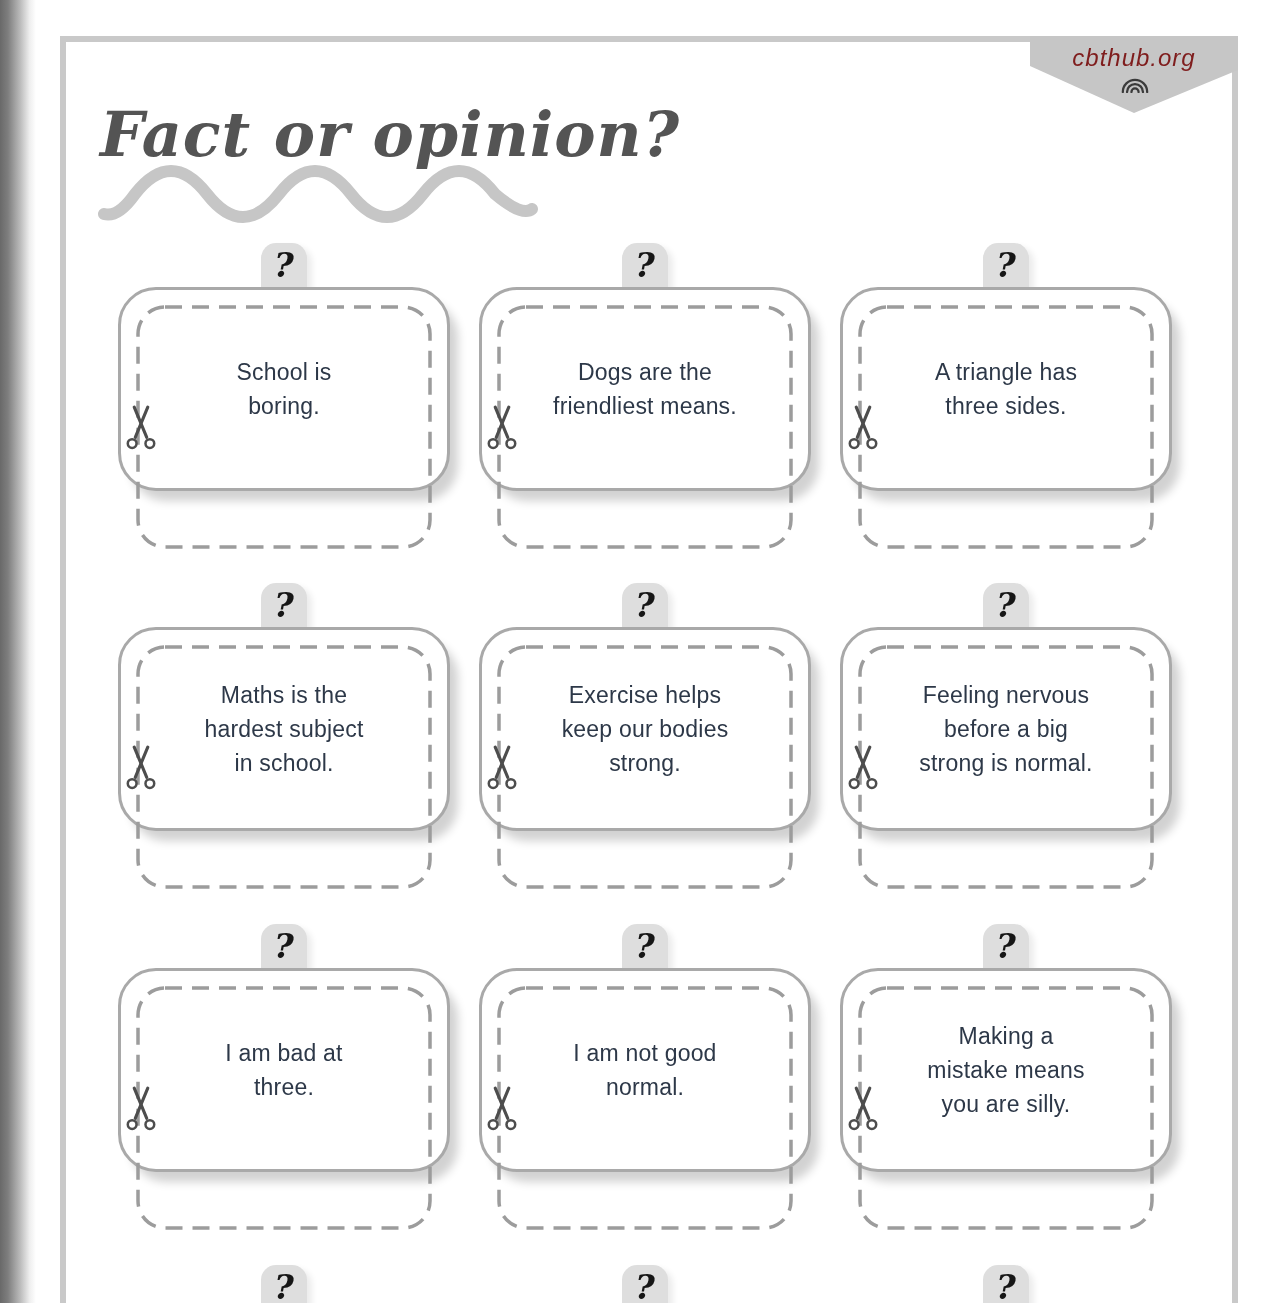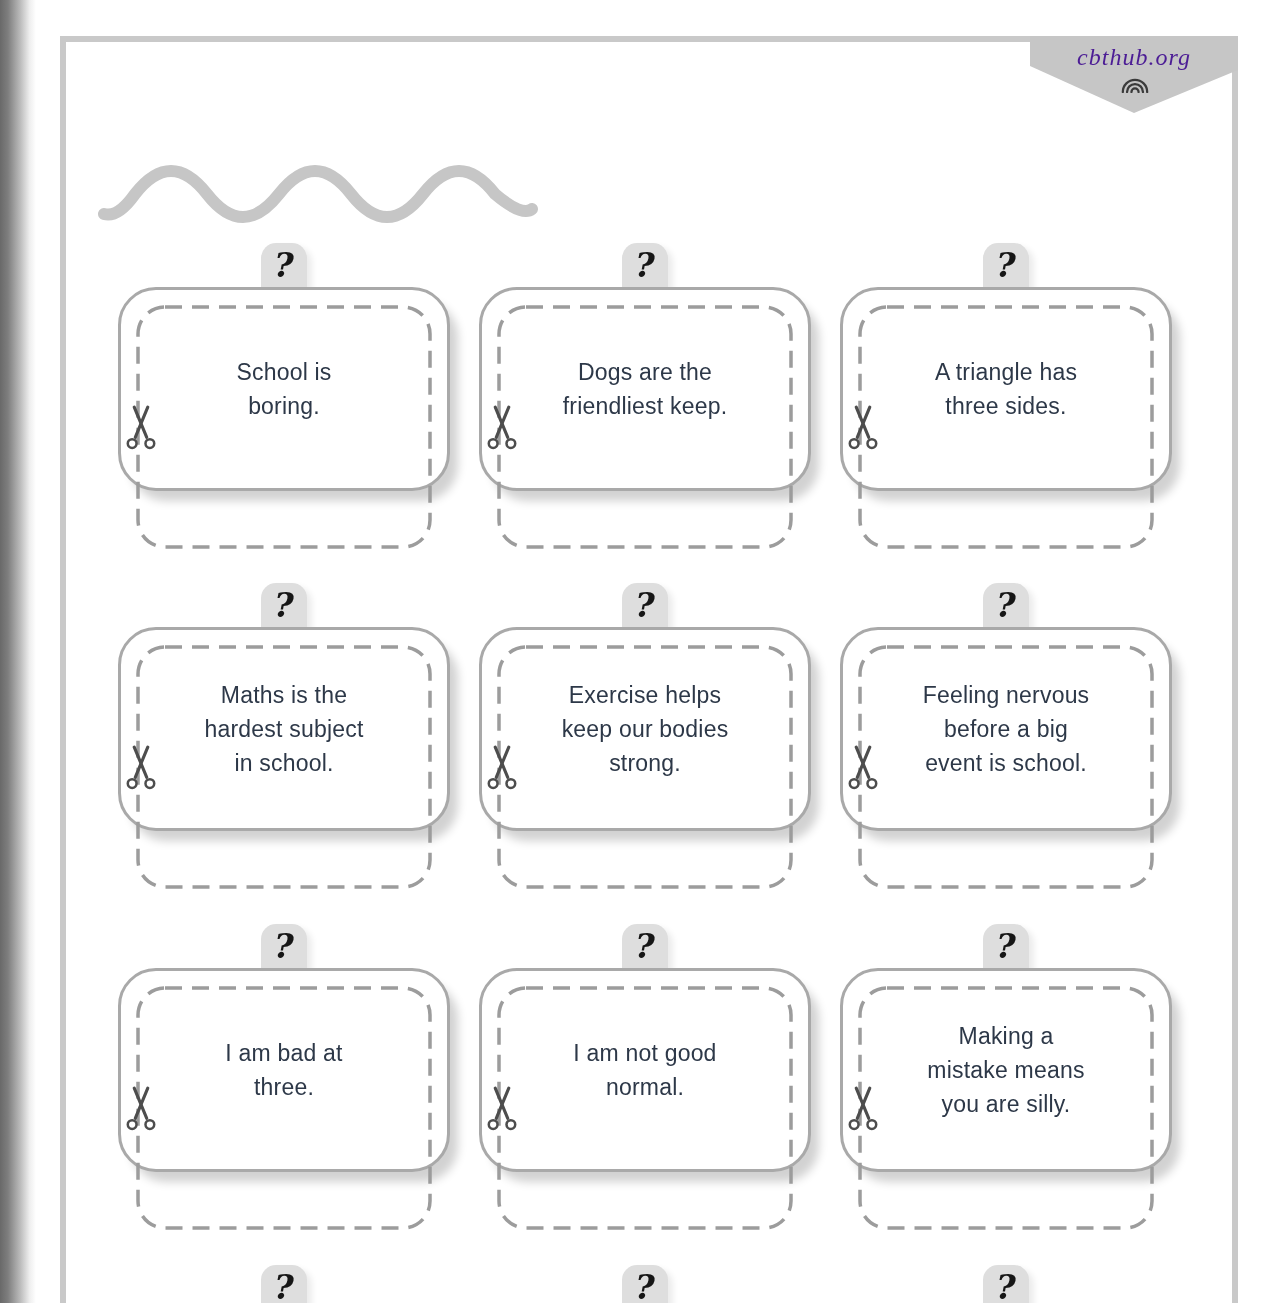--- a/index.html
+++ b/index.html
@@ -31,24 +31,24 @@
   .banner {
     position: absolute;
     left: 1030px; top: 36px;
     width: 208px; height: 80px;
   }
   .banner svg.banner-shape { position: absolute; left: 0; top: 0; }
   .banner .brand {
     position: absolute;
     left: 0; top: 8px; width: 100%;
     text-align: center;
-    font-family: Liberation Serif, serif;
+    font-family: Liberation Sans, sans-serif;
     font-style: italic;
     font-size: 24px;
-    color: #4c1d95;
+    color: #7f1d1d;
     letter-spacing: 1px;
   }
   .banner .rainbow {
     position: absolute;
     left: 90px; top: 40px;
   }
   
   .title {
     position: absolute;
     left: 100px; top: 96px;
@@ -118,20 +118,21 @@
 </style>
 </head>
 <body>
 
 <div class="page">
 
   <div class="edge-shadow"></div>
 
   <div class="frame"></div>
 
+  <h1 class="title">Fact or opinion?</h1>
 
   <svg class="wave" width="440" height="70" viewBox="0 0 440 70">
     <path d="M6,54 Q20,58 37,34 Q73,-12 109,34 Q145,80 181,34 Q217,-12 253,34 Q289,80 325,34 Q361,-12 397,34 Q424,57 434,49" fill="none" stroke="#c6c6c6" stroke-width="12" stroke-linecap="round"></path>
   </svg>
 
   <div class="banner">
     <svg class="banner-shape" width="208" height="80" viewBox="0 0 208 80">
       <polygon points="0,0 208,0 208,34 104,77 0,30" fill="#c6c6c6"></polygon>
     </svg>
     <div class="brand">cbthub.org</div>
@@ -174,21 +175,21 @@
       <svg class="scissors" width="30" height="50" viewBox="0 0 28 48">
         <g fill="none" stroke="#4d4d4d" stroke-linecap="round">
           <path d="M7.5,3 L19.5,32" stroke-width="3"></path>
           <path d="M20.5,3 L8.5,32" stroke-width="3"></path>
           <circle cx="5.5" cy="38" r="4.2" stroke-width="2.4"></circle>
           <circle cx="22.5" cy="38" r="4.2" stroke-width="2.4"></circle>
         </g>
       </svg>
       <div class="text-wrap">
           <div class="card-text">Dogs are the
-friendliest keep.</div>
+friendliest means.</div>
         </div>
     </div>
   </div>
 
   <div class="slot" style="left:840px;top:287px">
     <div class="tab"><span class="qmark">?</span></div>
     <div class="card">
       <svg class="cutline" width="326" height="274" viewBox="0 0 326 274">
         <rect x="17" y="17" width="292" height="240" rx="27" fill="none" stroke="#9c9c9c" stroke-width="3.5" stroke-dasharray="17 10"></rect>
       </svg>
@@ -261,21 +262,21 @@
         <g fill="none" stroke="#4d4d4d" stroke-linecap="round">
           <path d="M7.5,3 L19.5,32" stroke-width="3"></path>
           <path d="M20.5,3 L8.5,32" stroke-width="3"></path>
           <circle cx="5.5" cy="38" r="4.2" stroke-width="2.4"></circle>
           <circle cx="22.5" cy="38" r="4.2" stroke-width="2.4"></circle>
         </g>
       </svg>
       <div class="text-wrap">
           <div class="card-text">Feeling nervous
 before a big
-event is school.</div>
+strong is normal.</div>
         </div>
     </div>
   </div>
 
   <div class="slot" style="left:118px;top:968px">
     <div class="tab"><span class="qmark">?</span></div>
     <div class="card">
       <svg class="cutline" width="326" height="274" viewBox="0 0 326 274">
         <rect x="17" y="17" width="292" height="240" rx="27" fill="none" stroke="#9c9c9c" stroke-width="3.5" stroke-dasharray="17 10"></rect>
       </svg>

